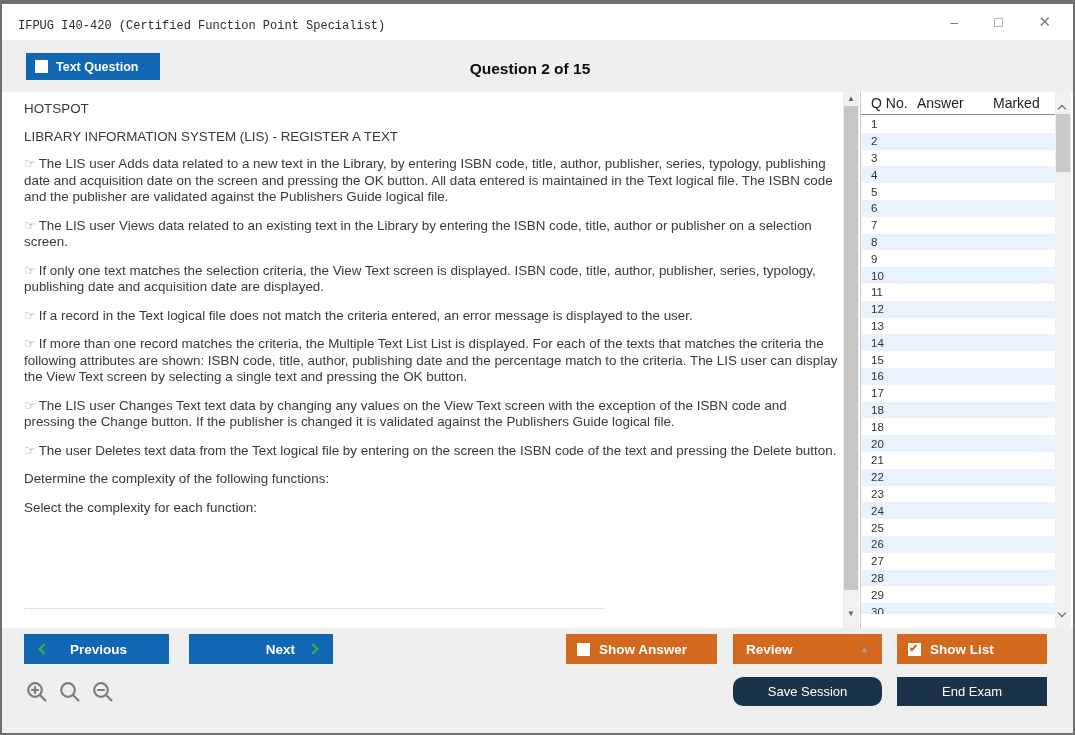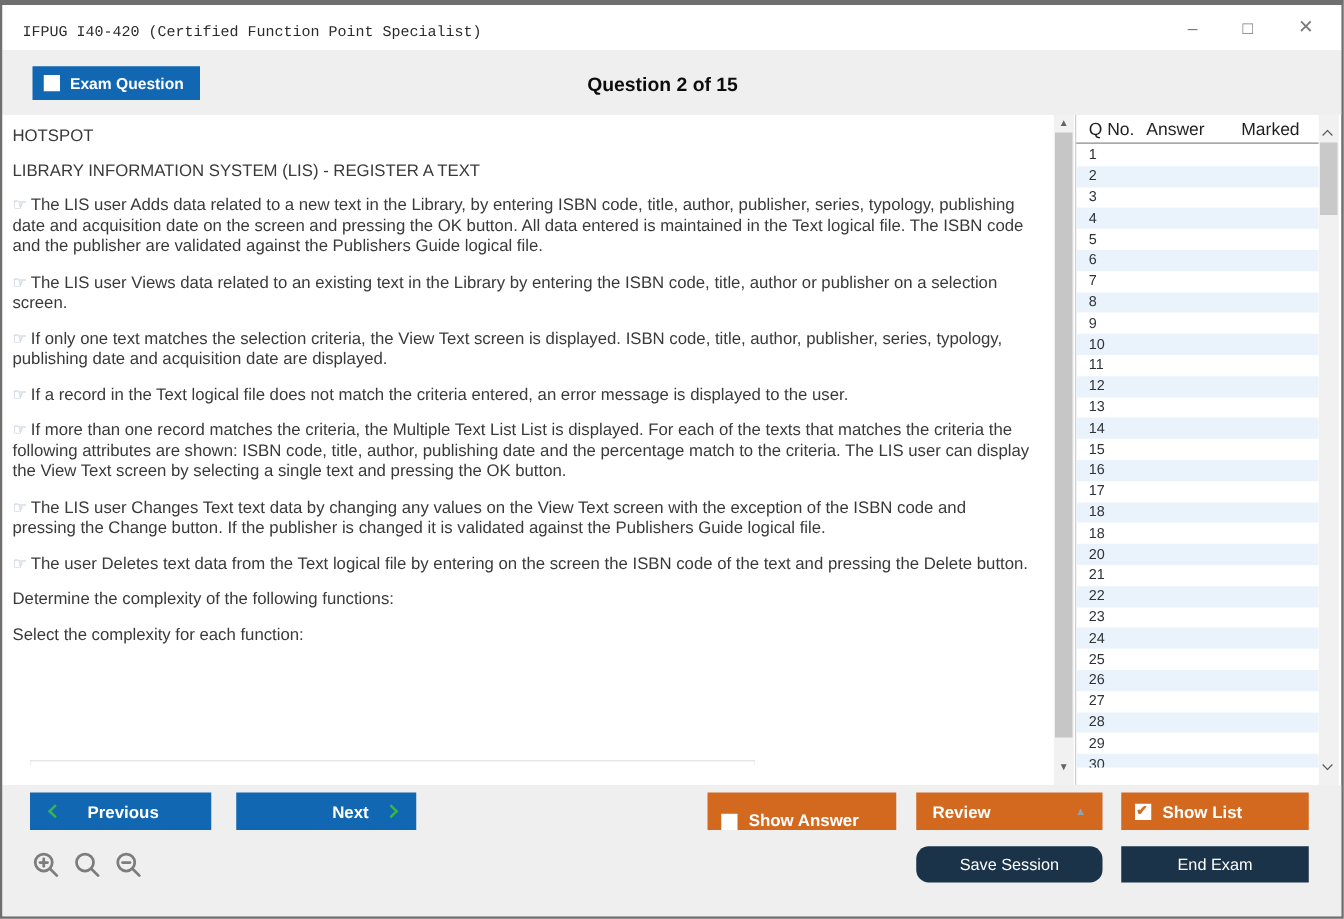--- a/index.html
+++ b/index.html
@@ -24,21 +24,21 @@
   
   .header{position:absolute;top:36px;left:0;right:0;height:52px;background:var(--band-gray);}
   .btn{display:flex;align-items:center;cursor:pointer;color:#fff;}
   .mark-btn{position:absolute;left:24px;top:13px;width:134px;height:27px;background:var(--primary-blue);
     font-size:12.5px;font-weight:bold;padding-left:9px;gap:8px;}
   .cbx{display:inline-block;width:13px;height:13px;background:#fff;flex:0 0 auto;position:relative;}
   .cbx.checked::after{content:"\2714";position:absolute;left:1px;top:-1px;color:var(--accent-orange);font-size:11px;font-weight:bold;}
   .qcounter{position:absolute;top:20px;left:0;width:1056px;text-align:center;font-weight:bold;font-size:15.5px;color:#0d0d0d;}
 
   
-  .content{position:absolute;top:88px;left:0;width:841px;bottom:105px;background:#fff;padding:9px 8px 0 8px;overflow:hidden;}
+  .content{position:absolute;top:88px;left:0;width:841px;bottom:105px;background:#fff;padding:9px 8px 0 22px;overflow:hidden;}
   .content p{font-size:13.4px;line-height:16.5px;color:#3a3a3a;width:815px;}
   .content .head{margin:0 0 11px 0;}
   .content .para{margin:0 0 12px 0;}
   .bullet{color:#93a5bd;margin-right:3px;font-size:13px;}
   .cutoff{position:absolute;bottom:16px;left:22px;width:580px;border-top:1px solid #e4e4e4;height:4px;border-left:1px solid #eee;border-right:1px solid #eee;}
 
   
   .vscroll{position:absolute;top:88px;bottom:105px;left:841px;width:16px;background:#f1f1f1;}
   .vscroll .arr{position:absolute;left:0;width:16px;text-align:center;color:#636363;font-size:8px;line-height:12px;cursor:pointer;}
   .vscroll .arr.up{top:1px;}
@@ -72,21 +72,21 @@
   .footer{position:absolute;left:0;right:0;bottom:0;height:105px;background:var(--band-gray);}
   .fbtn{position:absolute;height:30px;font-size:13.5px;gap:15px;}
   .blue{background:var(--primary-blue);font-weight:bold;}
   .orange{background:var(--accent-orange);font-weight:600;}
   .navy{background:var(--dark-navy);justify-content:center;font-weight:normal;font-size:13px;height:29px;}
   .gchev{display:inline-block;width:8px;height:8px;border-right:2.4px solid var(--chevron-green);border-bottom:2.4px solid var(--chevron-green);}
   .gchev.left{transform:rotate(135deg);}
   .gchev.right{transform:rotate(-45deg);}
   .prev-btn{left:22px;top:6px;width:145px;justify-content:flex-start;padding-left:16px;gap:22px;}
   .next-btn{left:187px;top:6px;width:144px;justify-content:flex-end;padding-right:16px;gap:14px;}
-  .showans-btn{left:564px;top:6px;width:151px;padding-left:11px;gap:9px;align-items:flex-end;}
+  .showans-btn{left:564px;top:6px;width:151px;padding-left:11px;gap:9px;}
   .review-btn{left:731px;top:6px;width:149px;justify-content:space-between;padding:0 13px;}
   .showlist-btn{left:895px;top:6px;width:150px;padding-left:11px;gap:9px;}
   .save-btn{left:731px;top:49px;width:149px;border-radius:10px;}
   .end-btn{left:895px;top:49px;width:150px;}
   .tri-up{color:#93a3ae;font-size:9px;}
   .zoomicons{position:absolute;left:23px;top:52px;display:flex;gap:9px;}
   .zoomicons svg{cursor:pointer;}
 </style>
 </head>
 <body>
@@ -98,21 +98,21 @@
     <div class="winctrls">
       <span>–</span>
       <span>□</span>
       <span style="font-size:15px;">✕</span>
     </div>
   </div>
 
   <div class="header">
     <div class="btn mark-btn">
       <span class="cbx"></span>
-      <span>Exam Question</span>
+      <span>Text Question</span>
     </div>
     <div class="qcounter">Question 2 of 15</div>
   </div>
 
   <div class="content">
     <p class="head">HOTSPOT</p>
     <p class="head">LIBRARY INFORMATION SYSTEM (LIS) - REGISTER A TEXT</p>
     <div id="paragraphs">
         <p class="para"><span class="bullet">☞</span>The LIS user Adds data related to a new text in the Library, by entering ISBN code, title, author, publisher, series, typology, publishing date and acquisition date on the screen and pressing the OK button. All data entered is maintained in the Text logical file. The ISBN code and the publisher are validated against the Publishers Guide logical file.</p>
         <p class="para"><span class="bullet">☞</span>The LIS user Views data related to an existing text in the Library by entering the ISBN code, title, author or publisher on a selection screen.</p>

